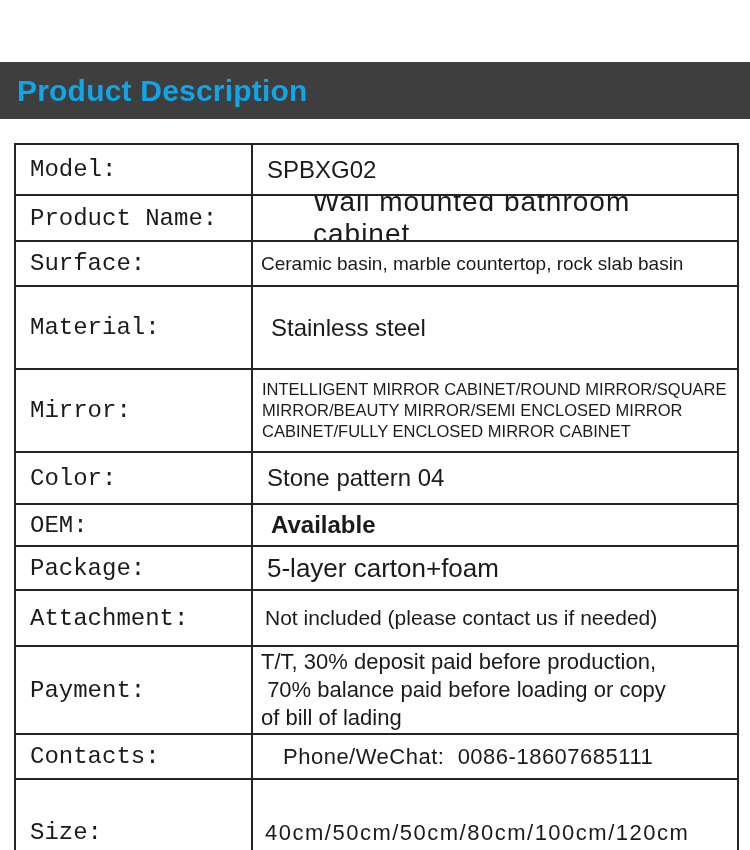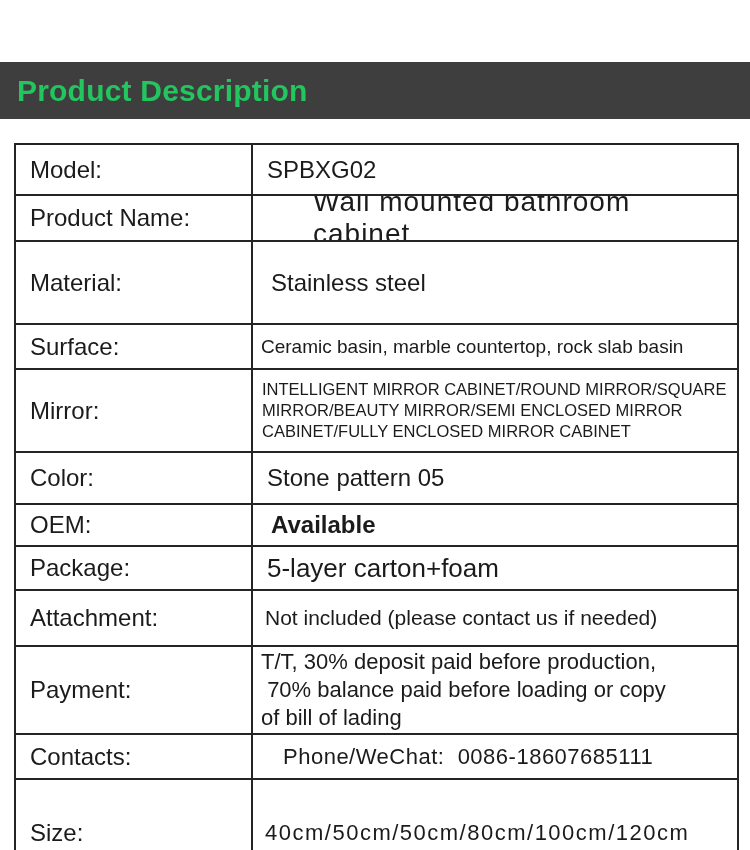--- a/index.html
+++ b/index.html
@@ -14,21 +14,21 @@
 
   .header-bar {
     position: absolute;
     top: 62px; left: 0;
     width: 750px; height: 57px;
     background: #3e3e3e;
     display: flex;
     align-items: center;
   }
   .header-title {
-    color: #22c55e;
+    color: #0ea5e9;
     font-size: 30px;
     font-weight: 700;
     padding-left: 17px;
     letter-spacing: 0.2px;
   }
 
   .spec-table {
     position: absolute;
     top: 143px; left: 14px;
     width: 725px;
@@ -44,20 +44,21 @@
   }
   .cell-label {
     width: 237px; min-width: 237px;
     box-sizing: border-box;
     border-right: 2px solid #242424;
     display: flex;
     align-items: center;
     padding-left: 14px;
     font-size: 24px;
     color: #1b1b1b;
+    font-family: Liberation Mono, monospace;
   }
   .cell-value {
     flex: 1;
     box-sizing: border-box;
     display: flex;
     align-items: center;
     padding-left: 14px;
     padding-right: 2px;
     font-size: 24px;
     color: #1b1b1b;
@@ -104,40 +105,40 @@
     <div class="row r1">
       <div class="cell-label">Model:</div>
       <div class="cell-value">SPBXG02</div>
     </div>
 
     <div class="row r2">
       <div class="cell-label">Product Name:</div>
       <div class="cell-value">Wall mounted bathroom cabinet</div>
     </div>
 
+    <div class="row r4">
+      <div class="cell-label">Surface:</div>
+      <div class="cell-value">Ceramic basin, marble countertop, rock slab basin</div>
+    </div>
+
     <div class="row r3">
       <div class="cell-label">Material:</div>
       <div class="cell-value">Stainless steel</div>
-    </div>
-
-    <div class="row r4">
-      <div class="cell-label">Surface:</div>
-      <div class="cell-value">Ceramic basin, marble countertop, rock slab basin</div>
     </div>
 
     <div class="row r5">
       <div class="cell-label">Mirror:</div>
       <div class="cell-value">INTELLIGENT MIRROR CABINET/ROUND MIRROR/SQUARE
 MIRROR/BEAUTY MIRROR/SEMI ENCLOSED MIRROR
 CABINET/FULLY ENCLOSED MIRROR CABINET</div>
     </div>
 
     <div class="row r6">
       <div class="cell-label">Color:</div>
-      <div class="cell-value">Stone pattern 05</div>
+      <div class="cell-value">Stone pattern 04</div>
     </div>
 
     <div class="row r7">
       <div class="cell-label">OEM:</div>
       <div class="cell-value">Available</div>
     </div>
 
     <div class="row r8">
       <div class="cell-label">Package:</div>
       <div class="cell-value">5-layer carton+foam</div>

